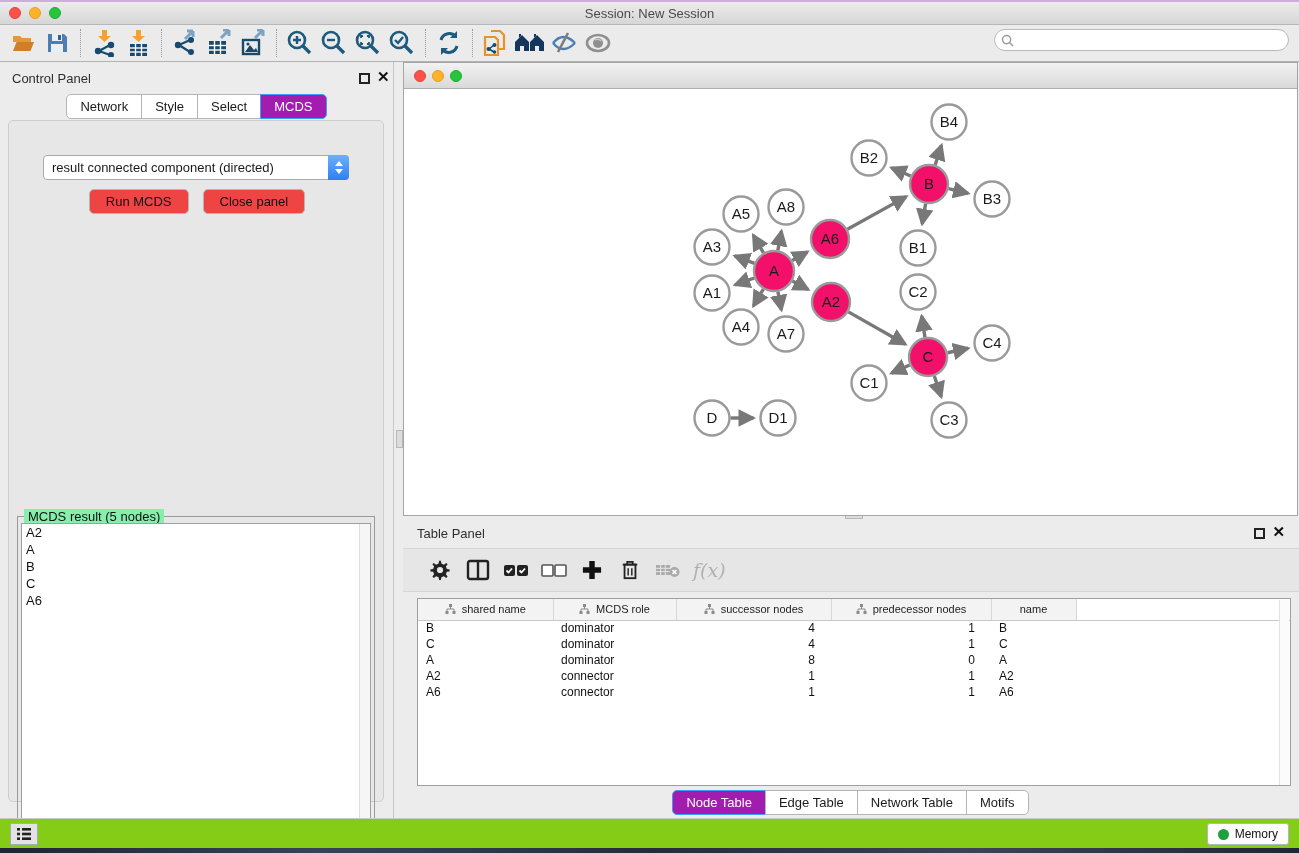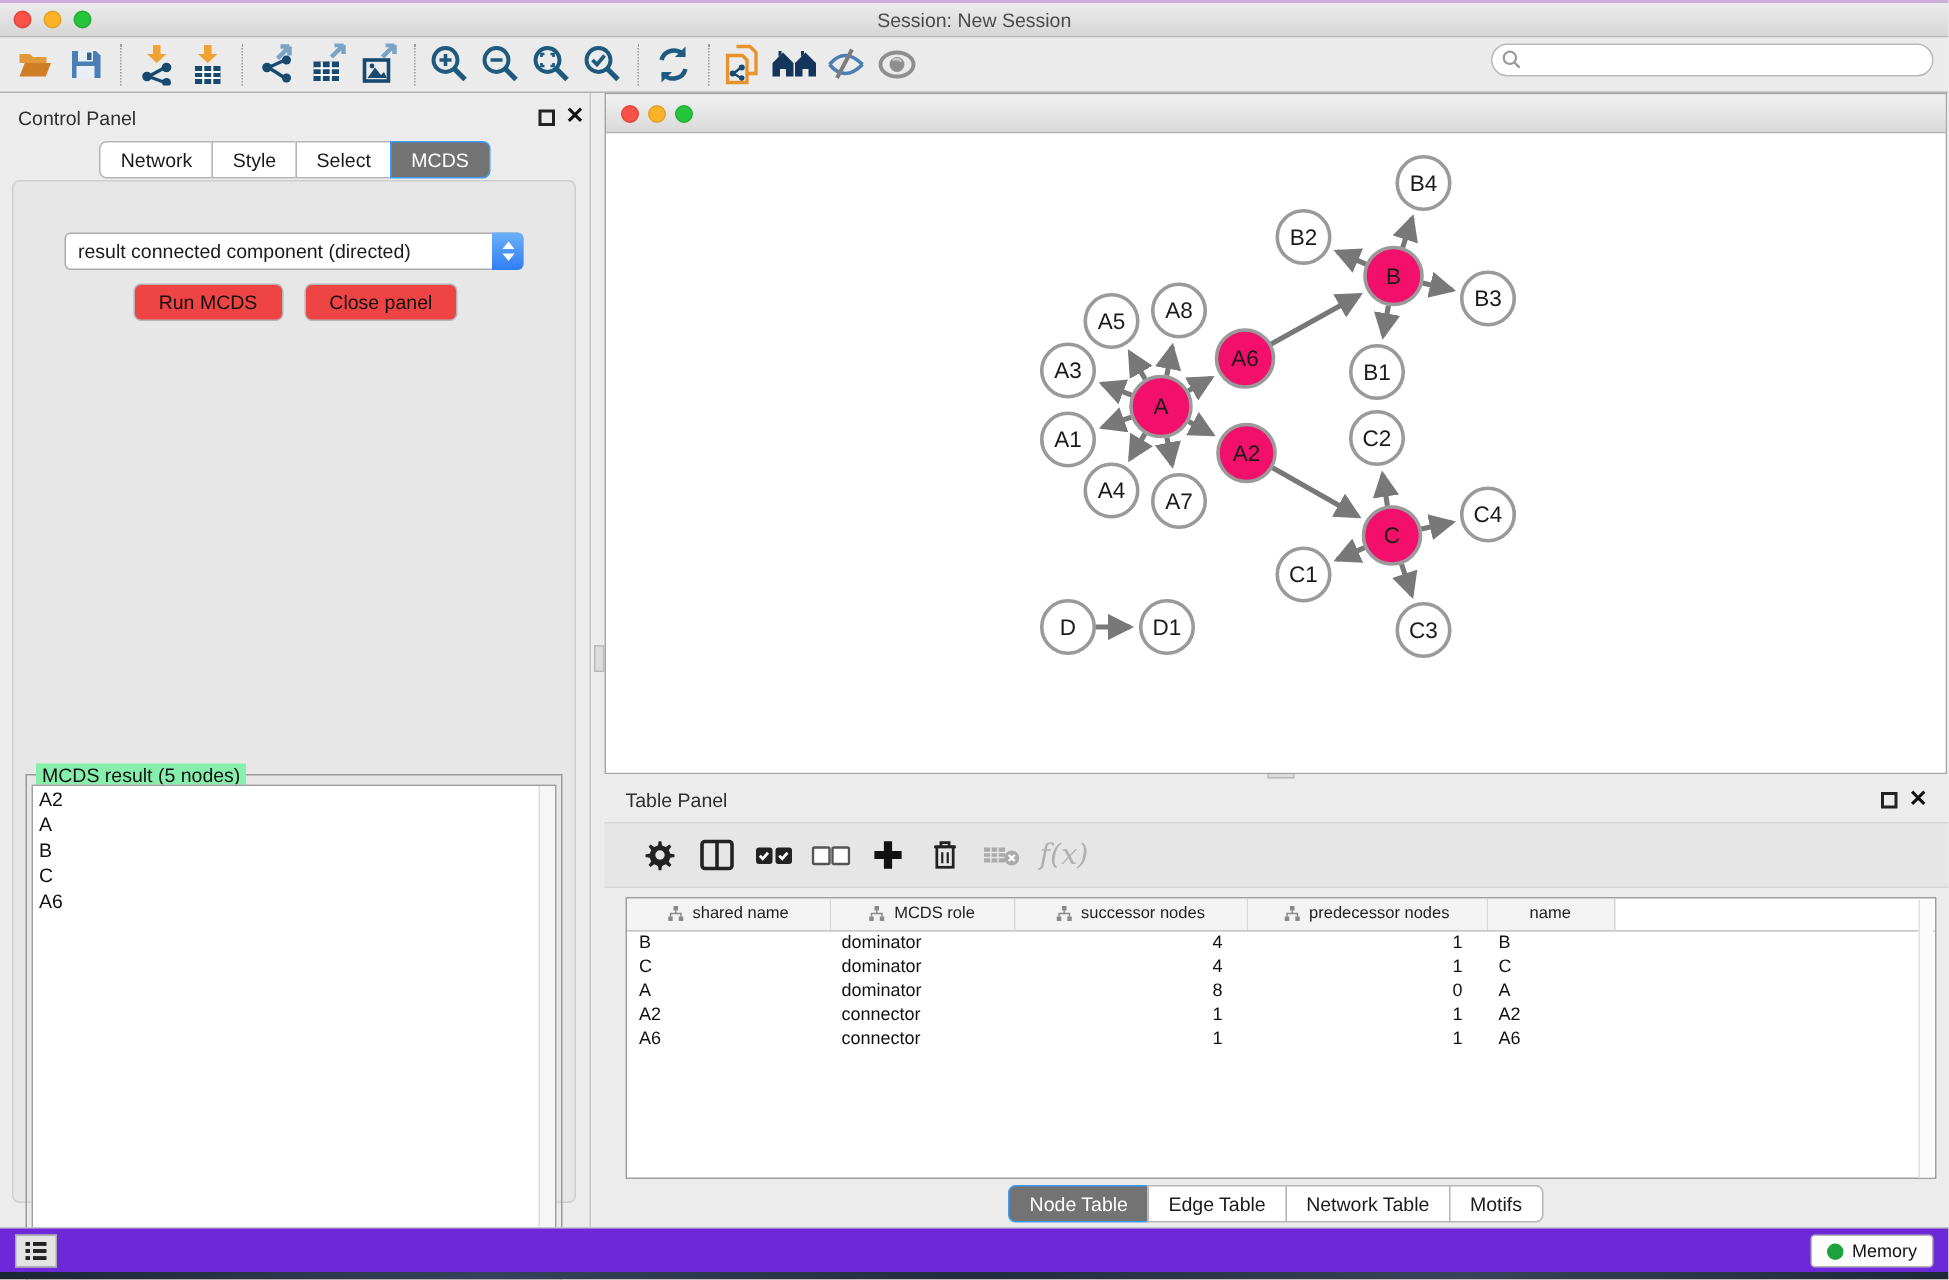--- a/index.html
+++ b/index.html
@@ -26,21 +26,21 @@
 
   
   #control-panel { left:0; top:62px; width:394px; height:756px; background:#ececec; border-right:1px solid #c6c6c6; }
   #cp-header { left:12px; top:9px; font-size:13px; color:#2e2e2e; }
   .panel-float { width:11px; height:11px; border:2px solid #222; position:absolute; top:11px; }
   .panel-close { position:absolute; top:6px; font-size:15px; font-weight:bold; color:#111; }
   #cp-tabs { left:0; top:32px; width:394px; display:flex; justify-content:center; }
   .tab { border:1px solid #b5b5b5; background:#fff; padding:4px 13px; font-size:13px; color:#1a1a1a; margin-left:-1px; }
   .tab:first-child { border-radius:5px 0 0 5px; }
   .tab:last-child { border-radius:0 5px 5px 0; }
-  .tab.active { background:#737373; border-color:#3e9cf8; color:#fff; }
+  .tab.active { background:#a21caf; border-color:#3e9cf8; color:#fff; }
   #cp-body { left:8px; top:58px; width:376px; height:682px; background:#e7e7e7; border:1px solid #cdcdcd; border-radius:5px; }
   #opt-label { width:100%; text-align:center; top:14px; font-size:13px; color:#1a1a1a; }
   #criterion-select { left:34px; top:34px; width:306px; height:25px; background:#fff; border:1px solid #ababab; border-radius:4px; display:flex; align-items:center; }
   #criterion-value { font-size:13px; color:#1a1a1a; padding-left:8px; flex:1; white-space:nowrap; overflow:hidden; }
   #criterion-stepper { width:21px; height:25px; margin-right:-1px; border-radius:0 4px 4px 0;
     background:linear-gradient(#6cb0fb,#2f7ef3); display:flex; flex-direction:column; align-items:center; justify-content:center; gap:3px; }
   .chev-up { width:0; height:0; border-left:4px solid transparent; border-right:4px solid transparent; border-bottom:5px solid #fff; }
   .chev-dn { width:0; height:0; border-left:4px solid transparent; border-right:4px solid transparent; border-top:5px solid #fff; }
   #cp-buttons { left:0; top:68px; width:376px; display:flex; justify-content:center; gap:14px; }
   .btn { background:#ef4444; border:1px solid #b5b5b5; border-radius:5px; font-size:13px; color:#111; padding:4px 16px; }
@@ -69,21 +69,21 @@
   #node-table { border-collapse:collapse; font-size:12px; color:#111; width:100%; table-layout:fixed; }
   #node-table th { background:#f3f3f3; border-right:1px solid #d8d8d8; border-bottom:1px solid #c9c9c9; font-weight:normal; height:21px; font-size:11px; color:#222; position:relative; }
   #node-table th .th-inner { display:flex; align-items:center; justify-content:center; gap:6px; }
   #node-table th.filler { background:#fff; border-right:none; }
   #node-table td { height:16px; padding:0 8px; white-space:nowrap; }
   #node-table td.num { text-align:right; padding-right:16px; }
   #table-vscroll { position:absolute; right:1px; top:1px; width:10px; height:186px; background:#fbfbfb; border-left:1px solid #e2e2e2; }
   #tp-tabs { left:0; top:270px; width:896px; display:flex; justify-content:center; }
 
   
-  #status-bar { left:0; top:818px; width:1299px; height:30px; background:#6d28d9; border-top:1px solid #c9c9c9;padding-left:31px; }
+  #status-bar { left:0; top:818px; width:1299px; height:30px; background:#84cc16; border-top:1px solid #c9c9c9;padding-left:31px; }
   #list-btn { left:10px; top:4px; width:28px; height:22px; background:#e3e3e3; border:1px solid #ababab; display:flex; align-items:center; justify-content:center; }
   #memory-btn { right:10px; top:4px; height:22px; background:#fdfdfd; border:1px solid #b5b5b5; border-radius:3px; display:flex; align-items:center; padding:0 10px; gap:6px; font-size:12px; color:#111; }
   #memory-dot { width:11px; height:11px; border-radius:50%; background:#1ea03c; }
   #wallpaper-bottom { left:0; top:848px; width:1299px; height:5px; background:linear-gradient(90deg,#1c2533,#36425a,#222c3c,#3a4257,#1e2736); }
 </style>
 </head>
 <body>
 
 <div id="wallpaper-top" class="abs"></div>
 <div id="titlebar" class="abs">

